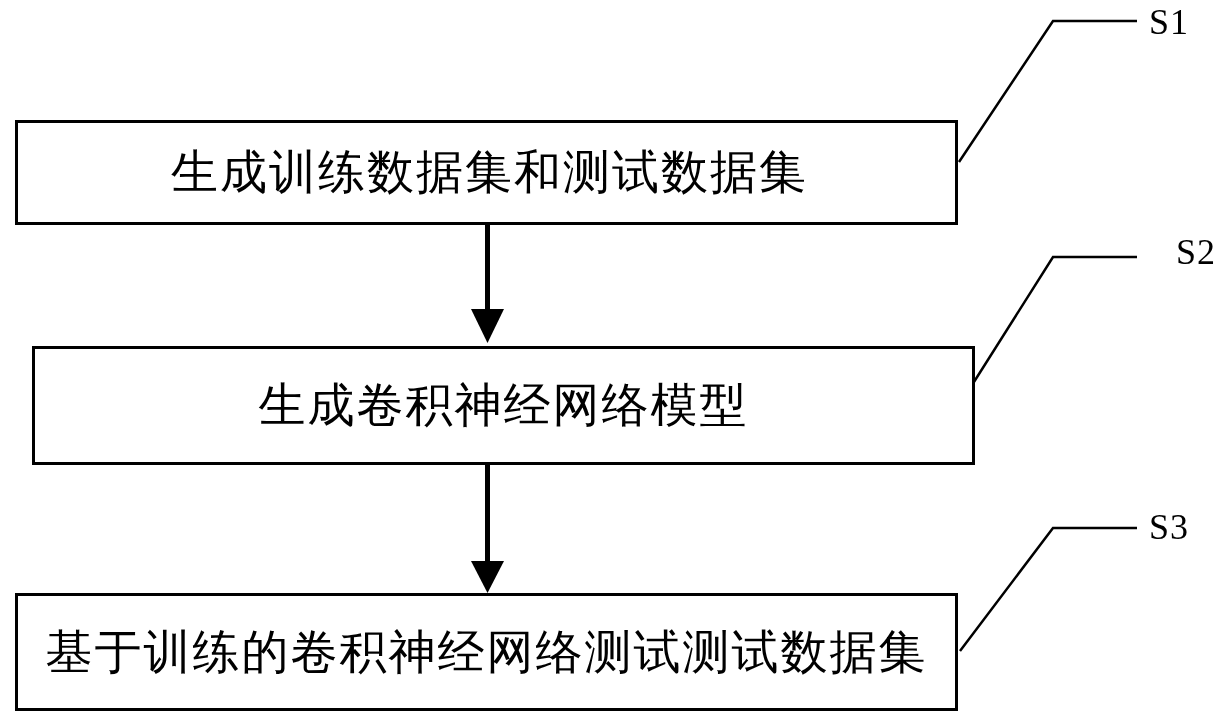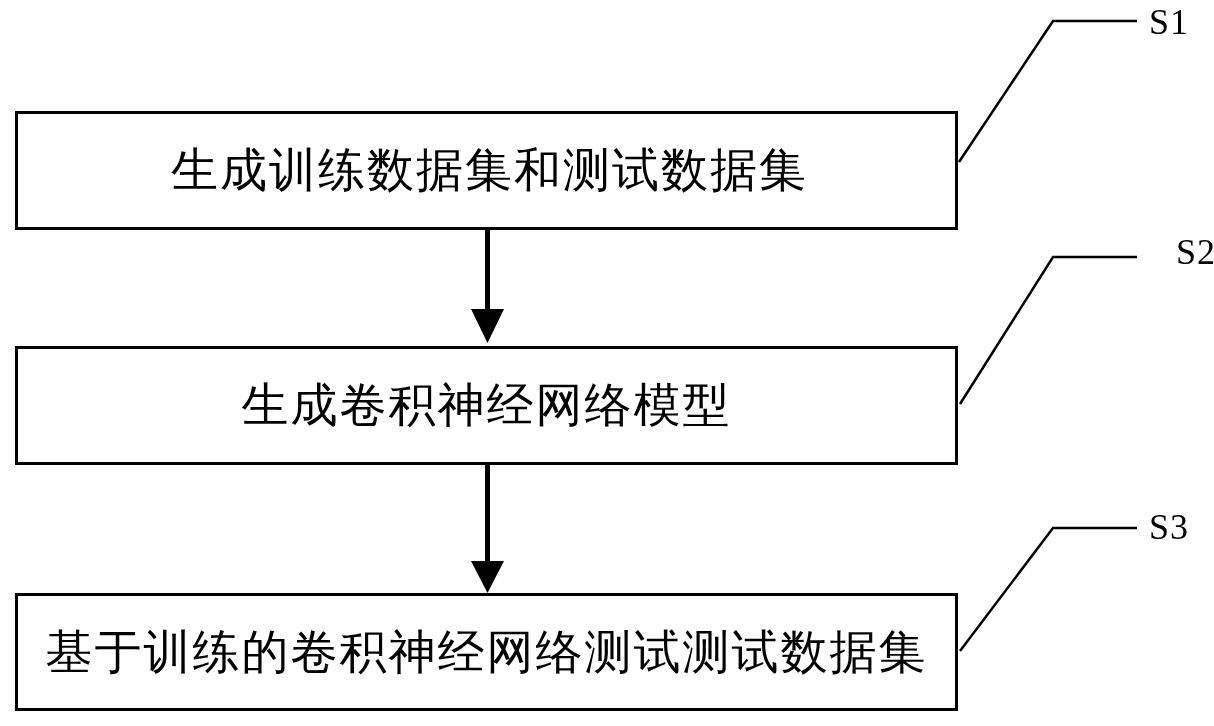--- a/index.html
+++ b/index.html
@@ -23,22 +23,22 @@
     border: 3px solid #000000;
     background: #ffffff;
     display: flex;
     align-items: center;
     justify-content: center;
     font-size: 47px;
     letter-spacing: 2px;
     color: #000000;
     white-space: nowrap;
   }
-  .flow-box.b1 { top: 111px; height: 119px; padding-left: 6px; }
-  .flow-box.b2 { top: 346px; height: 119px; }
+  .flow-box.b1 { top: 120px; height: 105px; padding-left: 6px; }
+  .flow-box.b2 { top: 346px; height: 119px; margin-left: 17px; }
   .flow-box.b3 { top: 593px; height: 118px; justify-content: center; }
   .step-label {
     position: absolute;
     font-size: 36px;
     line-height: 1;
     color: #000000;
     letter-spacing: 1px;
   }
   .step-label.s1 { left: 1149px; top: 4px; }
   .step-label.s2 { left: 1148px; top: 234px; margin-left: 28px; }

